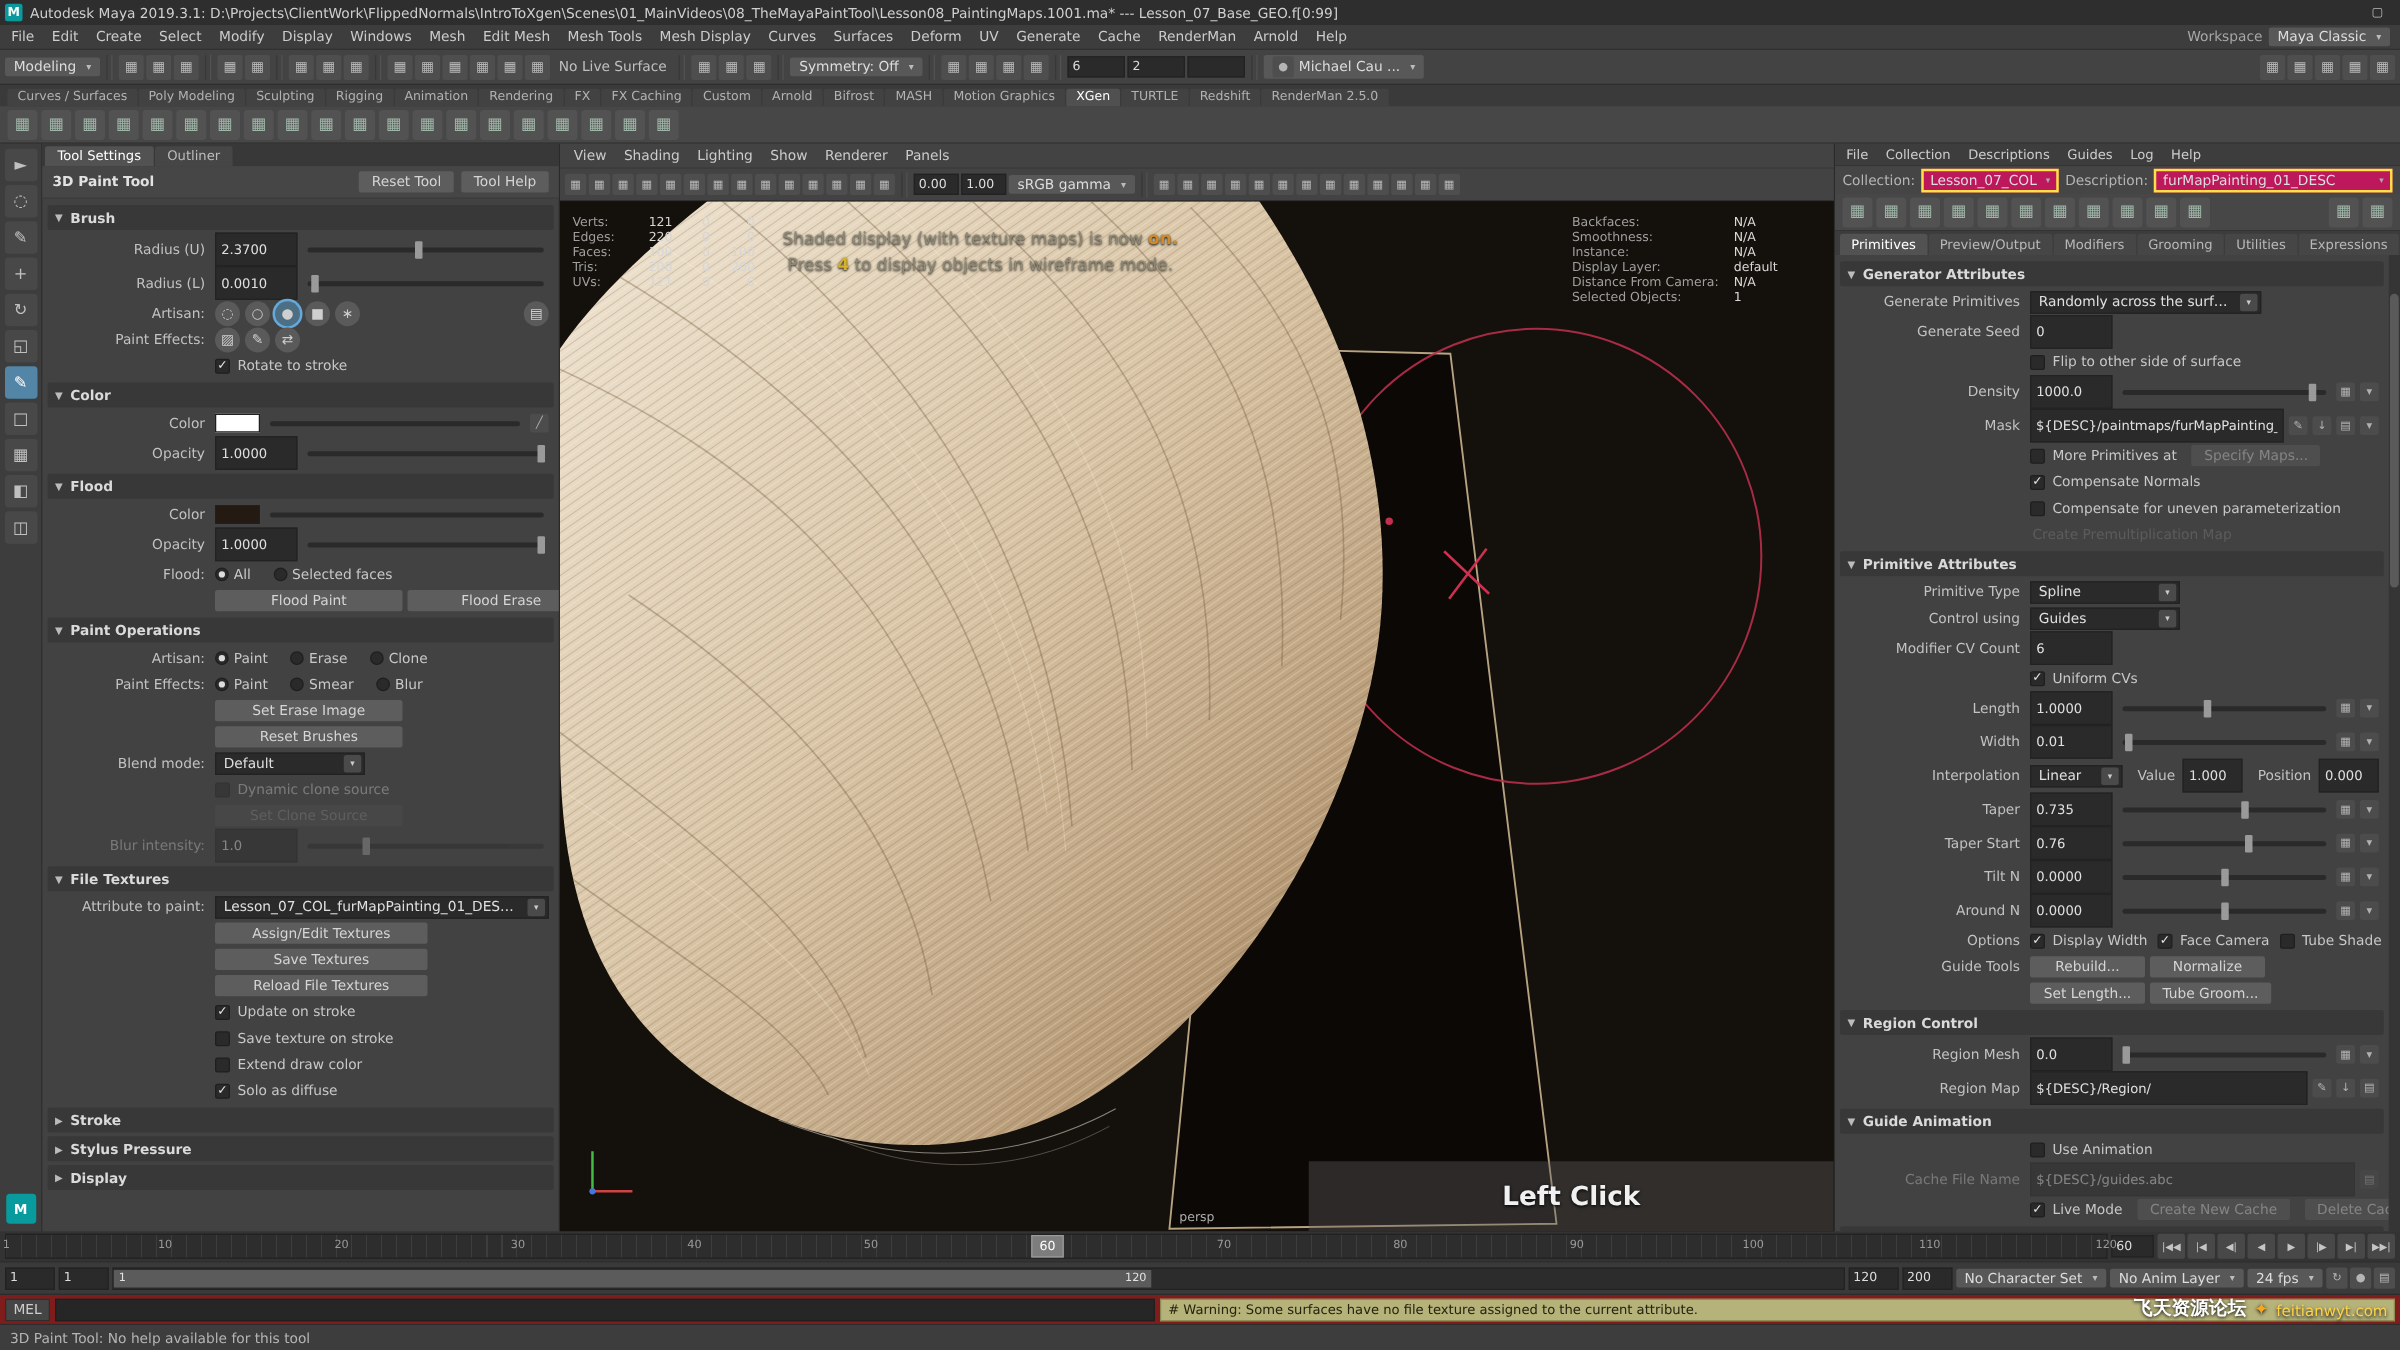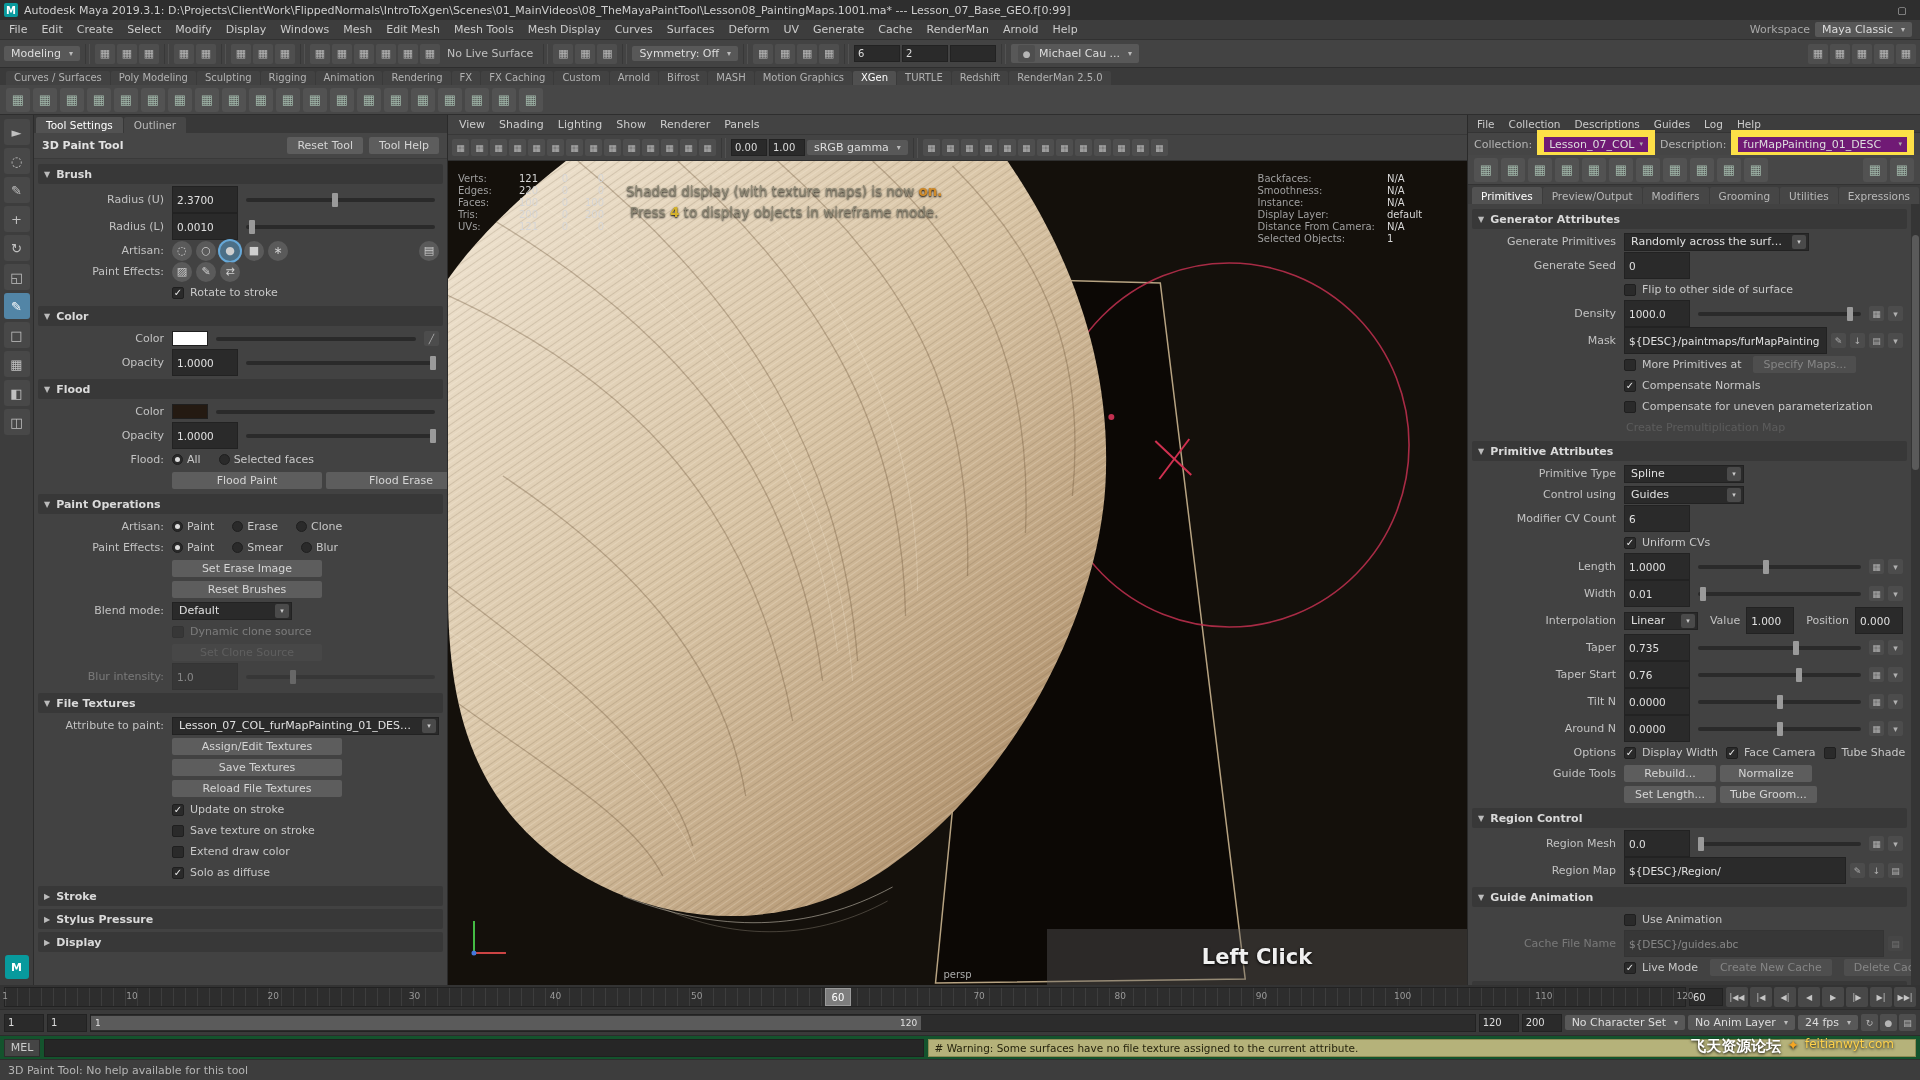--- a/index.html
+++ b/index.html
@@ -82,45 +82,45 @@
 .vmsg{position:absolute;left:0;right:34%;top:20px;text-align:center;color:#8f8a76;font-size:13.5px;line-height:1.55;text-shadow:0 1px 2px #000}
 .vmsg .hi1{color:#cf8a2a;font-weight:bold}
 .vmsg .hi2{color:#d4b12c;font-weight:bold}
 .lcband{position:absolute;right:0;bottom:0;width:420px;height:56px;background:rgba(96,96,96,.38);display:flex;align-items:center;justify-content:center}
 .lctext{color:#f0f0f0;font-size:21px;font-weight:bold;text-shadow:0 1px 3px #000}
 .camlbl{position:absolute;bottom:5px;left:0;right:0;text-align:center;color:#ababab;font-size:10px}
 .rpanel{width:452px;background:#424242;display:flex;flex-direction:column}
 .xmenu{height:18px;background:#3d3d3d;display:flex;align-items:center;padding:0 2px;font-size:10.5px;border-bottom:1px solid #343434}
 .xcoll{height:22px;display:flex;align-items:center;gap:5px;padding:0 6px;background:#454545}
 .xcoll .clab{color:#b5b5b5;white-space:nowrap}
-.xdd{background:#701a75;border:7px solid #fde047;padding:1px 5px;display:flex;align-items:center;color:#ddd;min-width:110px;white-space:nowrap;overflow:hidden}
+.xdd{background:#be185d;border:2px solid #fde047;padding:1px 5px;display:flex;align-items:center;color:#ddd;min-width:110px;white-space:nowrap;overflow:hidden}
 .xdd::after{content:"▾";font-size:7px;color:#aaa;margin-left:auto;padding-left:5px}
 .xicons{height:30px;display:flex;align-items:center;gap:3px;padding:0 6px;background:#474747;border-bottom:1px solid #333}
 .xtabs{height:19px;background:#3c3c3c;display:flex;gap:1px;padding:2px 4px 0}
 .xtab{padding:0 9px;font-size:10.5px;color:#b8b8b8;background:#464646;border-radius:2px 2px 0 0;display:flex;align-items:center;white-space:nowrap}
 .xtab.act{color:#fff;background:#525252}
 .xbody{flex:1;display:flex;min-height:0}
 .xrows{flex:1;overflow:hidden;padding:2px 2px 2px 2px}
 .xscroll{width:9px;background:#353535;position:relative}
 .xthumb{position:absolute;left:1px;right:1px;top:4%;height:30%;background:#5a5a5a;border-radius:4px}
 .timerow{height:24px;display:flex;align-items:center;background:#333;gap:3px;padding:0 4px}
 .timeline{flex:1;height:20px;background:#2d2d2d;border:1px solid #222;position:relative;
  background-image:repeating-linear-gradient(to right,#3d3d3d 0,#3d3d3d 1px,transparent 1px,transparent 12px)}
 .ticklbl{position:absolute;top:3px;transform:translateX(-50%);font-size:9px;color:#9a9a9a}
 .curframe{position:absolute;top:0;bottom:0;min-width:26px;background:#7d7d7d;border:1px solid #9a9a9a;display:flex;align-items:center;justify-content:center;color:#fff;font-size:10px;transform:translateX(-50%)}
 .pbtn{min-width:22px;height:20px;background:#484848;border-radius:2px;color:#c5c5c5;display:flex;align-items:center;justify-content:center;font-size:8px;padding:0 2px}
 .rangerow{height:26px;display:flex;align-items:center;gap:3px;background:#3a3a3a;padding:0 4px;border-top:1px solid #2c2c2c}
 .rfld{width:40px;height:18px;background:#2a2a2a;border:1px solid #222;color:#ddd;font-size:10px;padding:0 3px}
 .rangebar{flex:1;height:18px;background:#2c2c2c;border:1px solid #222;position:relative;min-width:100px}
 .rangein{position:absolute;top:1px;bottom:1px;left:0;background:#5b5b5b;display:flex;align-items:center;justify-content:space-between;padding:0 4px;color:#e2e2e2;font-size:9px}
-.cmdrow{height:24px;display:flex;align-items:center;background:#14532d;gap:4px;padding:0 4px;position:relative;border-top:1px solid #2c2c2c}
+.cmdrow{height:24px;display:flex;align-items:center;background:#7f1d1d;gap:4px;padding:0 4px;position:relative;border-top:1px solid #2c2c2c}
 .mel{width:36px;height:18px;display:flex;align-items:center;justify-content:center;color:#ccc;background:#454545;border:1px solid #2d2d2d}
 .cmdin{width:46%;height:18px;background:#262626;border:1px solid #1f1f1f;color:#ddd;font-family:"DejaVu Sans Mono",monospace;font-size:10px;padding:0 4px}
 .cmdout{flex:1;height:18px;background:#b5b27a;border:1px solid #8f8c55;color:#26240e;display:flex;align-items:center;padding:0 6px;font-size:10.5px;white-space:nowrap;overflow:hidden}
-.wm{position:absolute;right:26px;top:1px;display:flex;align-items:flex-start;gap:6px;font-size:15px;font-weight:bold;color:#fff;text-shadow:0 1px 3px #000}
+.wm{position:absolute;right:10px;top:1px;display:flex;align-items:flex-end;gap:6px;font-size:15px;font-weight:bold;color:#fff;text-shadow:0 1px 3px #000}
 .wm .logo{color:#f5a623;font-size:14px}
 .wm .dom{color:#ffd24a;font-size:12px;font-weight:normal}
 .helprow{height:21px;background:#3d3d3d;display:flex;align-items:center;padding:0 8px;color:#b5b5b5;border-top:1px solid #2d2d2d}
 </style>
 </head>
 <body>
 
 <div class="tb">
   <div class="appicon">M</div>
   <span>

